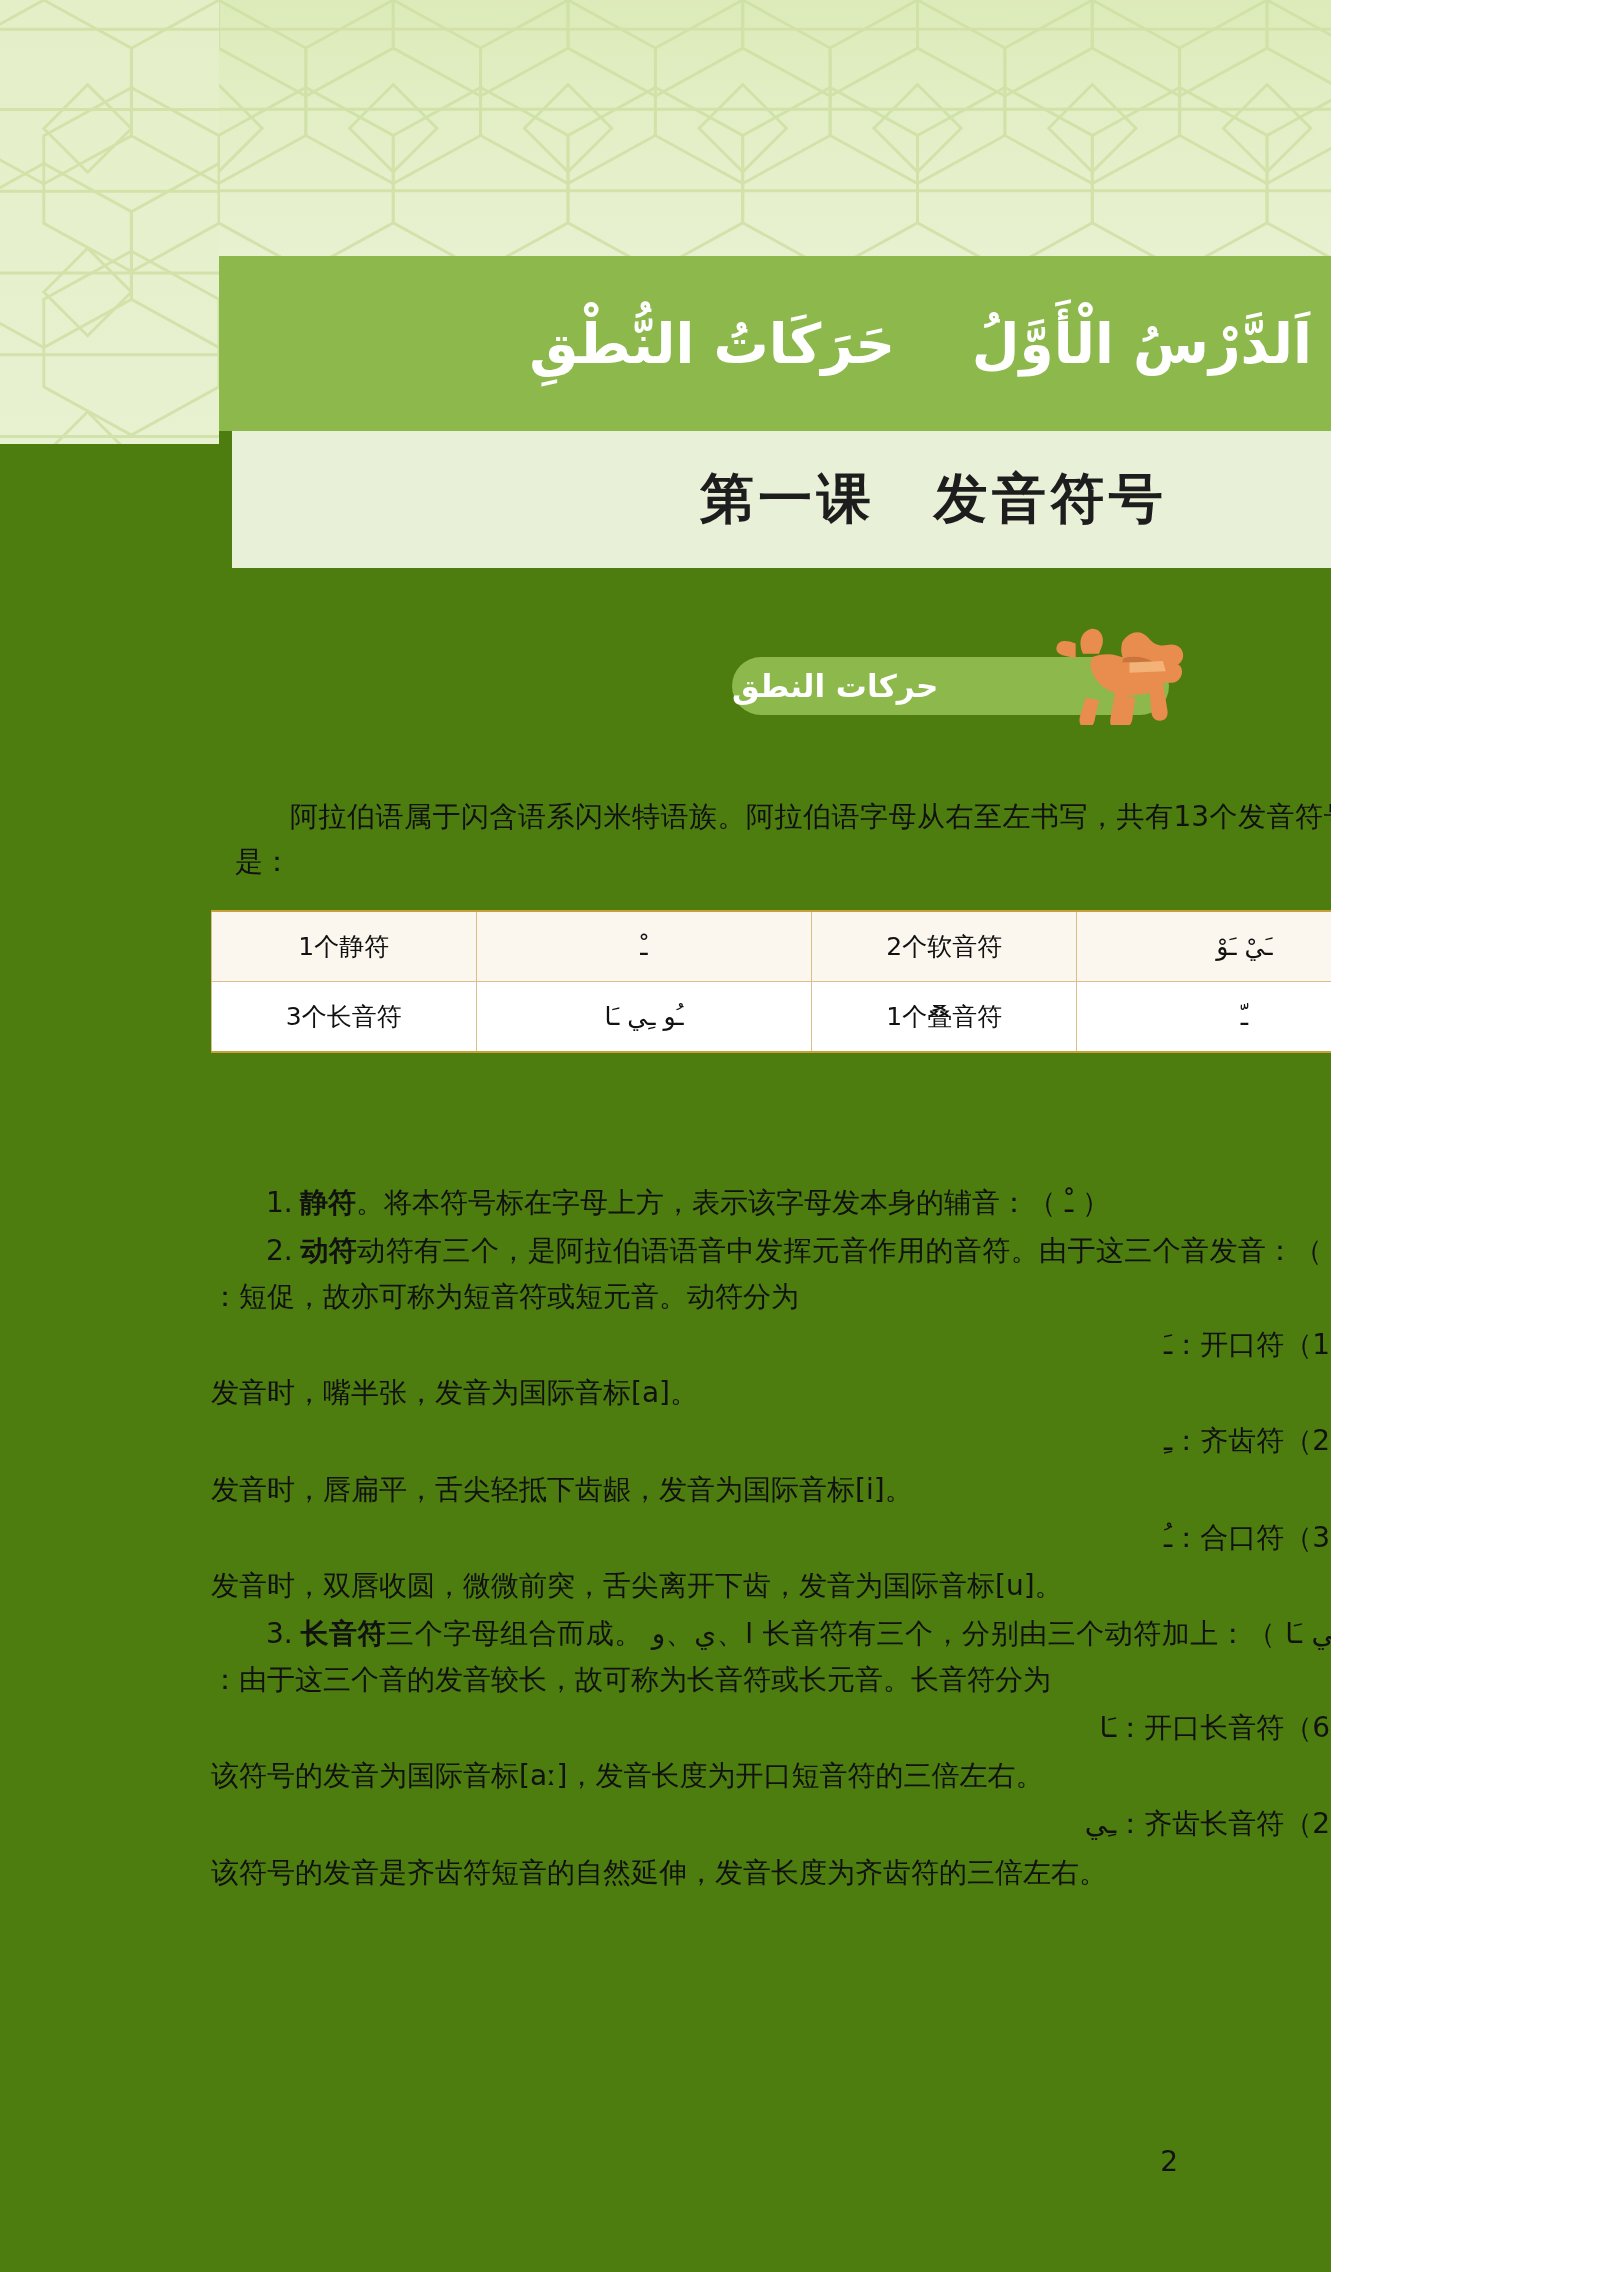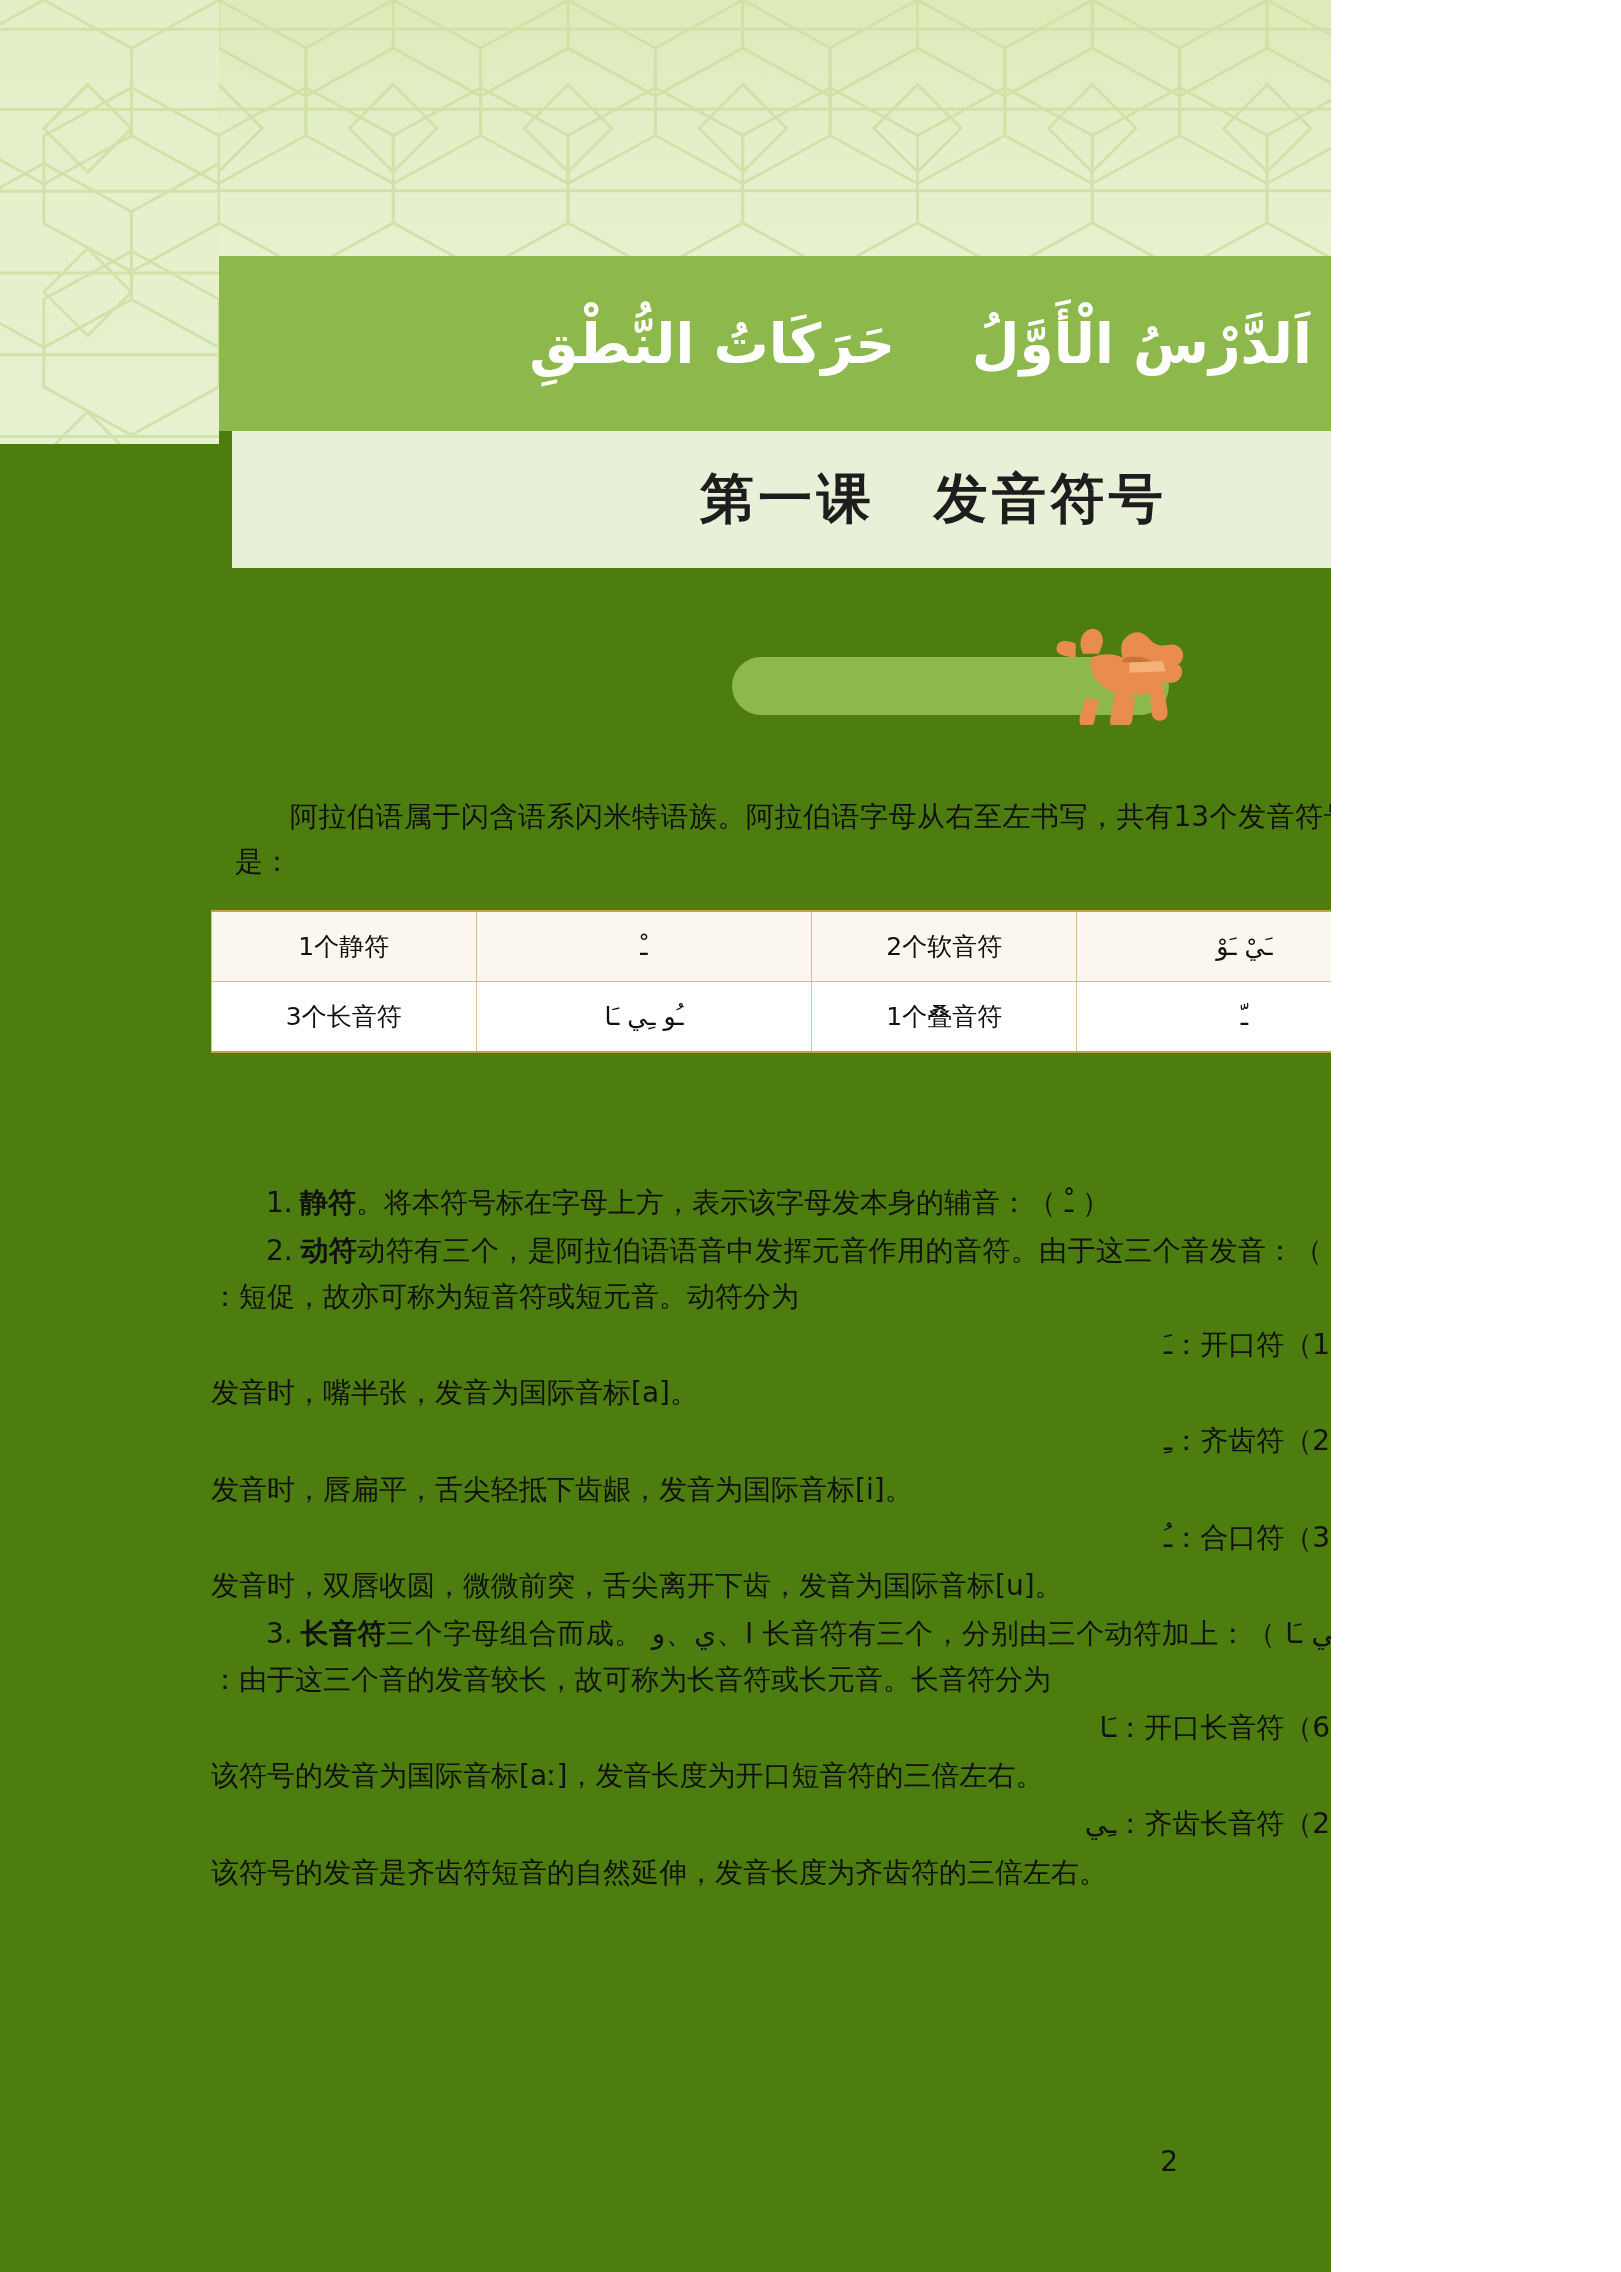--- a/index.html
+++ b/index.html
@@ -250,20 +250,21 @@
   <div class="arabic-title-bar">
     <div class="arabic-title">اَلدَّرْسُ الْأَوَّلُ    حَرَكَاتُ النُّطْقِ</div>
   </div>
 
   <div class="cn-title-bar">
     <div class="cn-title">第一课　发音符号</div>
   </div>
 
   <div class="camel-tag">
     <div class="tag-pill"></div>
+    <div class="tag-text">حركات النطق</div>
     <svg class="camel" viewBox="0 0 250 150">
       <g fill="#e98d4f">
         <path d="M150 36 c10 -16 26 -18 36 -6 c8 10 16 12 26 10 c12 -3 22 4 22 14 c0 8 -6 14 -14 16 c-10 2 -20 0 -28 -4 c-10 -6 -22 -8 -32 -4 c-8 3 -14 -10 -10 -26 z"></path>
         <path d="M96 52 c-6 -14 -4 -26 6 -32 c8 -5 16 -2 20 6 c2 5 2 11 0 16 l-4 10 z"></path>
         <path d="M86 38 c-14 -6 -24 -4 -26 4 c-2 6 2 10 8 12 l18 4 z"></path>
         <path d="M110 56 c16 -6 34 -4 46 4 c12 8 26 12 40 10 l22 -4 c10 -2 16 4 14 14 c-2 8 -8 12 -16 12 l-10 0 l6 36 c2 10 -2 16 -10 16 c-8 0 -12 -6 -12 -14 l-2 -24 l-30 4 l-2 30 c0 10 -4 16 -12 16 c-8 0 -12 -6 -10 -16 l6 -34 c-12 -4 -22 -12 -28 -22 c-6 -10 -8 -22 -2 -28 z"></path>
         <path d="M118 116 l-6 28 c-2 8 -8 12 -14 10 c-6 -2 -8 -8 -6 -16 l8 -26 z"></path>
         <path d="M168 112 l-4 30 c-1 8 -7 12 -13 10 c-6 -2 -8 -8 -7 -16 l6 -26 z"></path>
       </g>
       <g fill="#c9743a">

